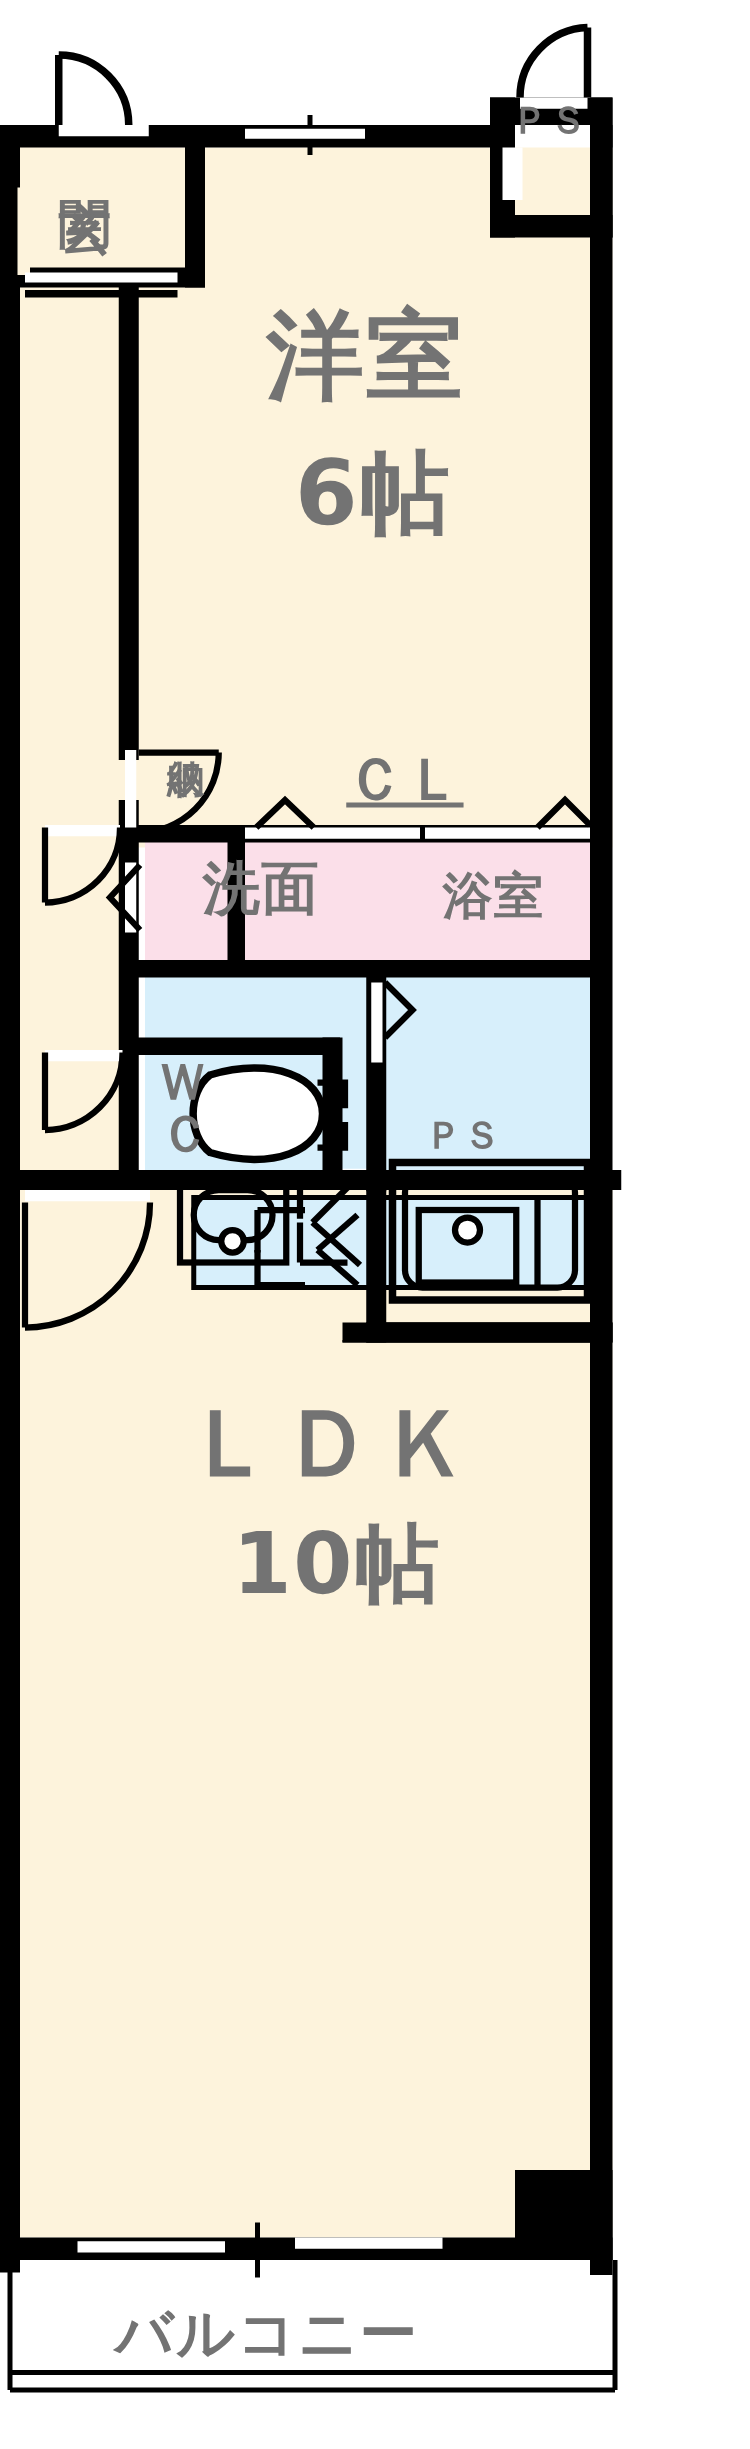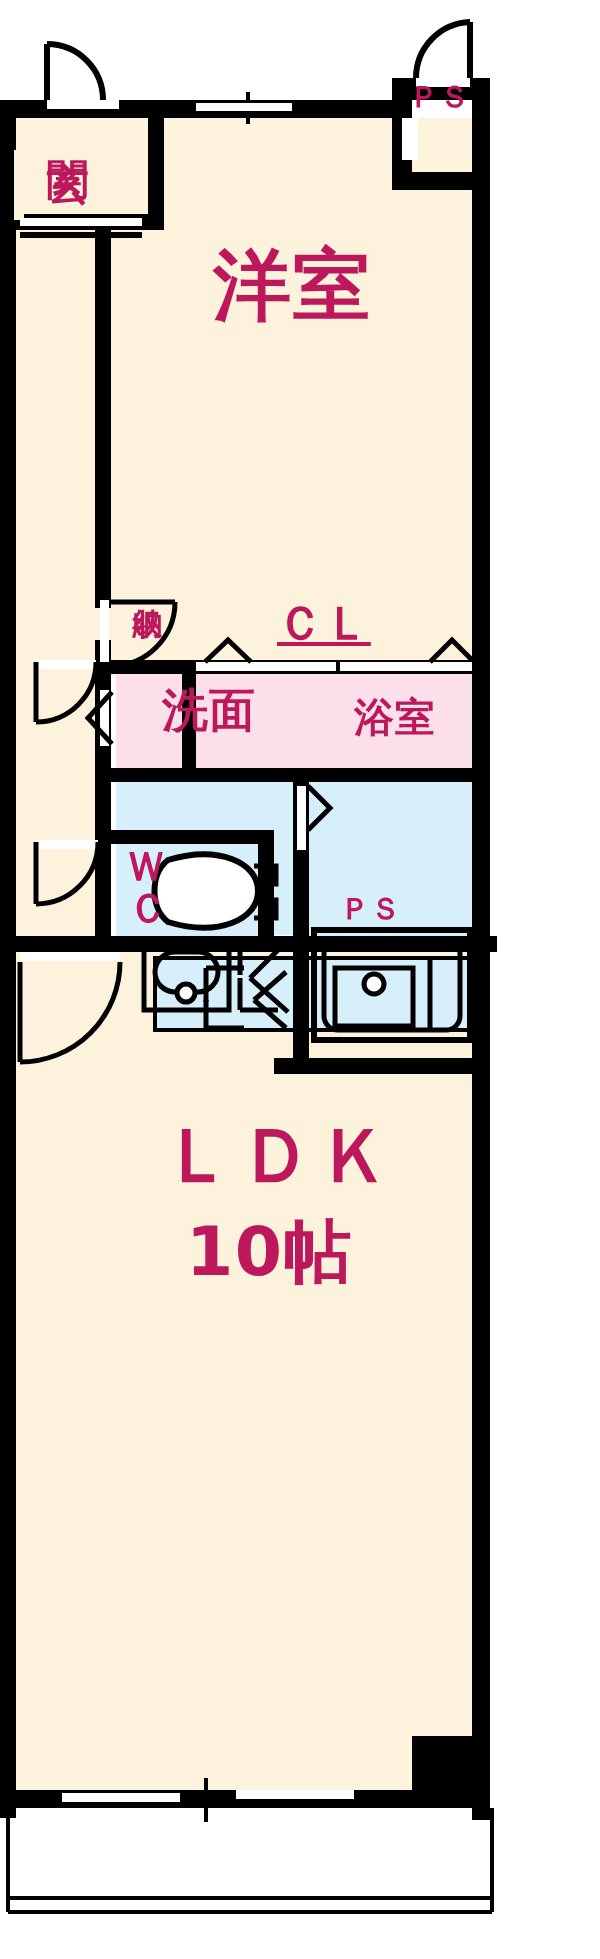--- a/index.html
+++ b/index.html
@@ -8,21 +8,21 @@
   #plan-root{
     position:relative;
     width:600px;height:1959px;
     background:#ffffff;
     overflow:hidden;
   }
   #plan-svg{display:block;width:600px;height:1959px;}
   .lbl{
     position:absolute;
     font-family:"DejaVu Sans","Liberation Sans",sans-serif;
-    color:#be185d;
+    color:#737373;
     white-space:nowrap;
     line-height:1;
     font-weight:700;
     letter-spacing:0.02em;
     pointer-events:none;
   }
   .lbl-v{
     writing-mode:vertical-rl;
     text-orientation:upright;
     white-space:nowrap;
@@ -242,34 +242,36 @@
       <g>
         <rect x="274" y="1072" width="216" height="2" fill="#000000" stroke="none"></rect>
       </g>
     </g>
   </svg>
 
   <div class="lbl lbl-v" style="left:46px;top:126px;font-size:42px;">玄関</div>
 
   <div class="lbl" style="left:213px;top:246px;font-size:78px;">洋室</div>
 
+  <div class="lbl" style="left:236px;top:358px;font-size:72px;">6帖</div>
 
   <div class="lbl lbl-v" style="left:132px;top:584px;font-size:30px;">収納</div>
 
   <div class="lbl" style="left:277px;top:600px;font-size:46px;text-decoration:underline;">ＣＬ</div>
 
   <div class="lbl" style="left:162px;top:687px;font-size:46px;">洗面</div>
 
   <div class="lbl" style="left:354px;top:697px;font-size:40px;">浴室</div>
 
   <div class="lbl" style="left:126px;top:846px;font-size:40px;">Ｗ</div>
   <div class="lbl" style="left:128px;top:888px;font-size:40px;">Ｃ</div>
 
   <div class="lbl" style="left:409px;top:82px;font-size:30px;">ＰＳ</div>
 
   <div class="lbl" style="left:340px;top:894px;font-size:30px;">ＰＳ</div>
 
-  <div class="lbl" style="left:161px;top:1118px;font-size:74px;letter-spacing:0.06em;">ＬＤＫ</div>
+  <div class="lbl" style="left:147px;top:1118px;font-size:74px;letter-spacing:0.06em;">ＬＤＫ</div>
 
   <div class="lbl" style="left:186px;top:1218px;font-size:68px;">10帖</div>
 
+  <div class="lbl" style="left:92px;top:1843px;font-size:46px;letter-spacing:0.04em;">バルコニー</div>
 
 </div>
 
 </body></html>

